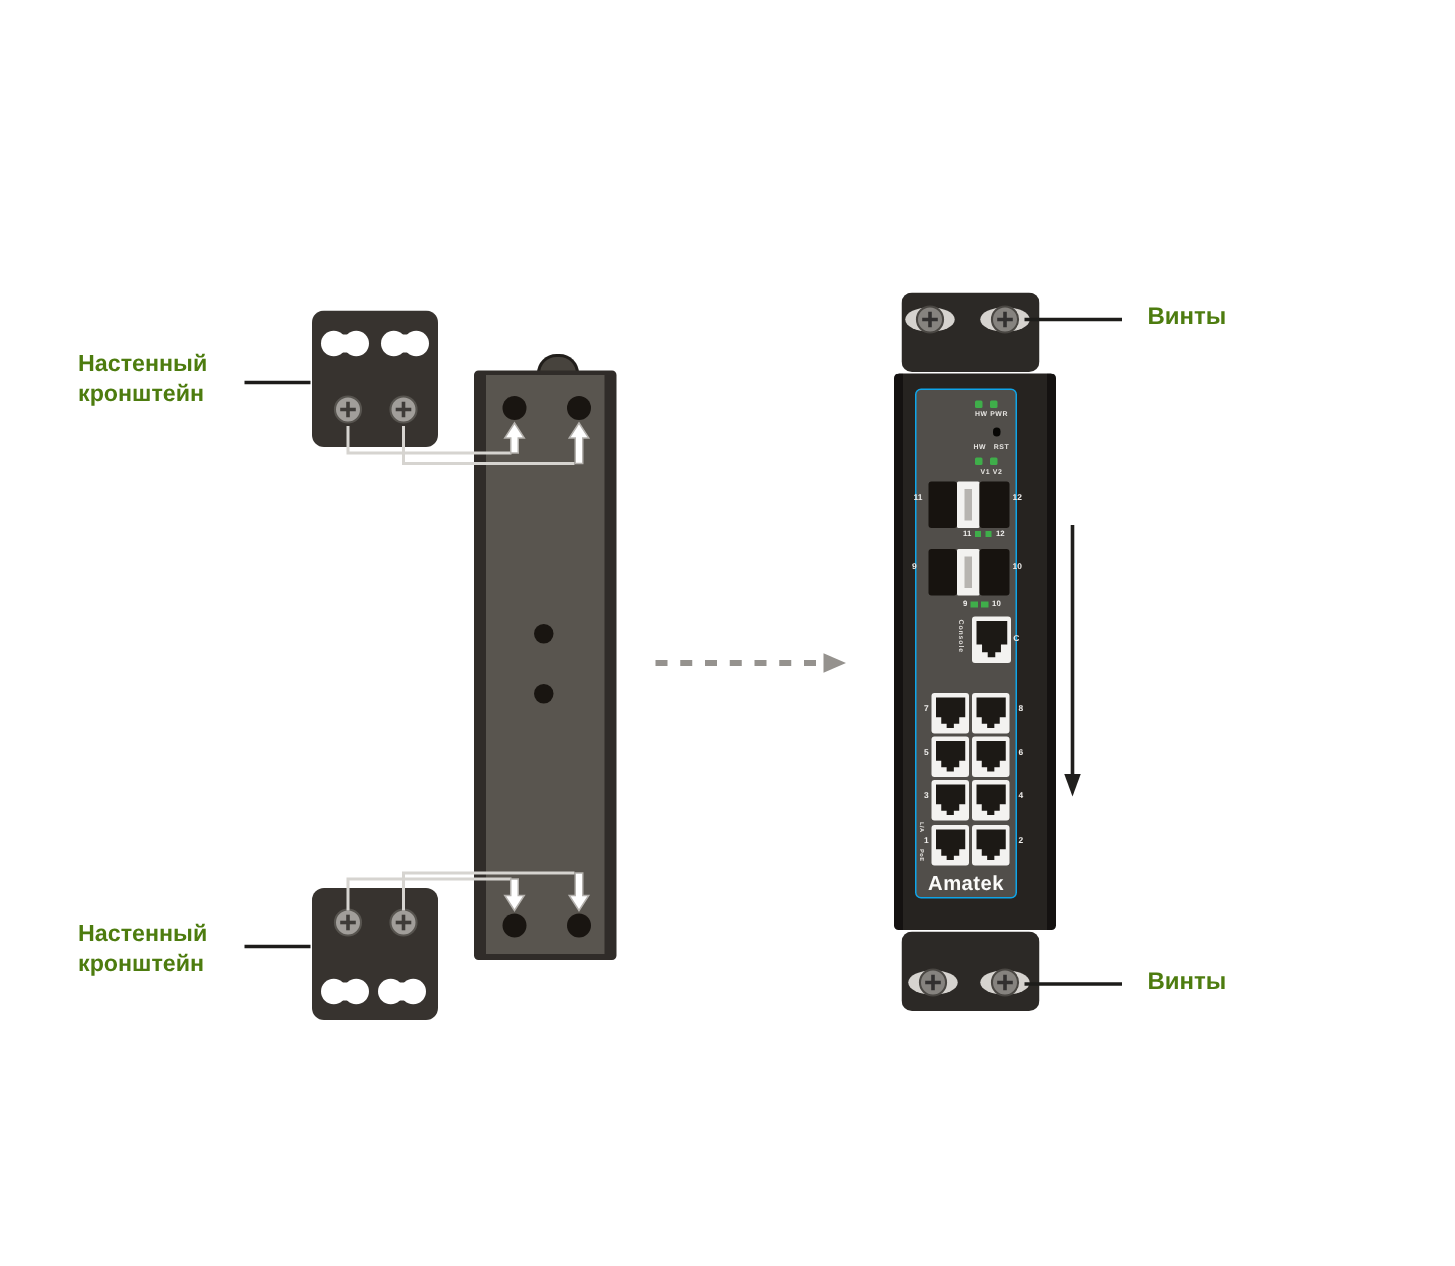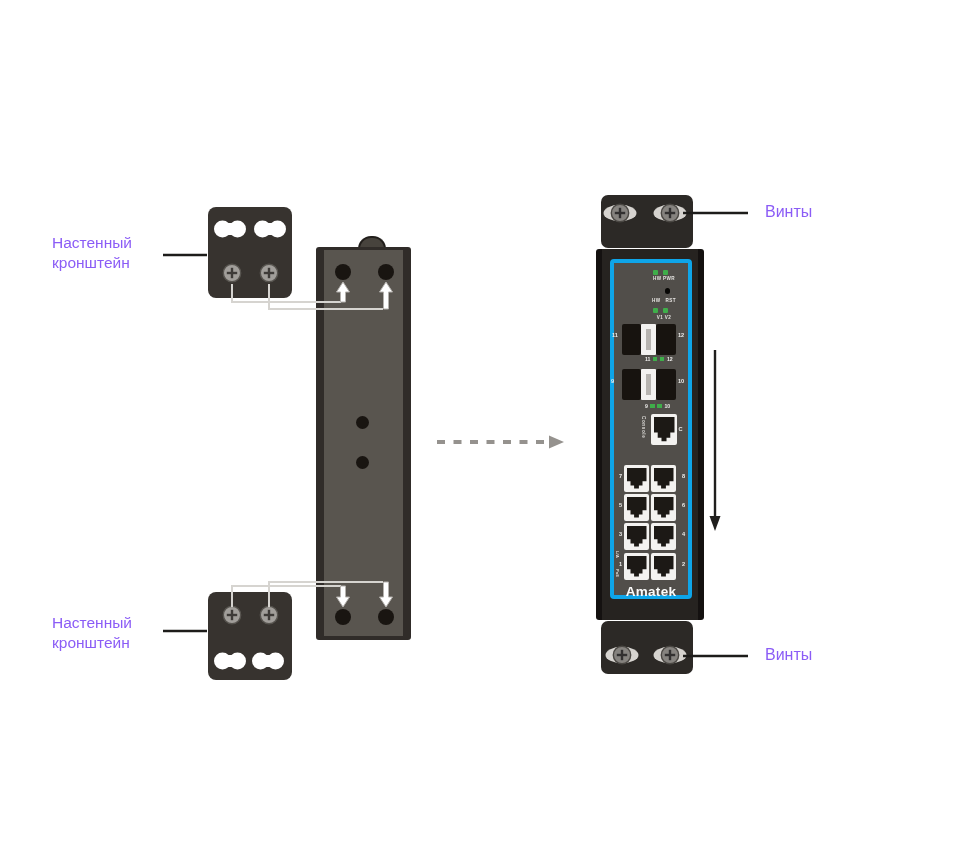--- a/index.html
+++ b/index.html
@@ -8,38 +8,38 @@
   svg.blk{position:absolute;}
   #overlay{position:absolute;left:0;top:0;pointer-events:none;z-index:60;}
   .ldr{stroke:var(--line-dark,#1d1c1a);stroke-width:2.4;}
   .conn{fill:none;stroke:var(--line-light,#d6d4d0);stroke-width:2;}
   .warrow{fill:#ffffff;stroke:#b4b1ad;stroke-width:1;}
   .dash{stroke:var(--arrow-gray,#95928e);stroke-width:4;stroke-dasharray:8 8.5;}
   .dashhead{fill:var(--arrow-gray,#95928e);}
   .vline{stroke:#201f1d;stroke-width:2.4;}
   .vhead{fill:#201f1d;}
 
-  .callout{position:absolute;color:#8b5cf6;font-weight:normal;}
+  .callout{position:absolute;color:#4d7c0f;font-weight:bold;}
   .cb{width:118px;font-size:15.5px;line-height:19.5px;}
   .cv{font-size:16px;}
 
   
   .knob{position:absolute;left:358px;top:236px;width:24px;height:12px;background:#47433d;
         border:2px solid #211e1b;border-bottom:none;border-radius:13px 13px 0 0;}
   .mid-body{position:absolute;left:316px;top:247px;width:95px;height:393px;box-sizing:border-box;
         background:var(--mid-face,#59554f);border:solid var(--mid-rail,#302c29);
         border-width:3px 8px 4px 8px;border-radius:3px;}
   .hole{position:absolute;border-radius:50%;background:#191511;}
 
   
   .rt-body{position:absolute;left:596px;top:249px;width:108px;height:371px;box-sizing:border-box;
         background:var(--body-dark,#262320);border-left:6px solid #141110;border-right:6px solid #141110;
         border-radius:3px;}
-  .face{position:absolute;left:610px;top:259px;width:82px;height:340px;background:var(--panel-gray,#514e4a);
-        border:4px solid #0ea5e9;border-radius:4px;box-sizing:border-box;z-index:5;}
+  .face{position:absolute;left:610px;top:259px;width:68px;height:340px;background:var(--panel-gray,#514e4a);
+        border:1px solid #0ea5e9;border-radius:4px;box-sizing:border-box;z-index:5;}
   .face *{position:absolute;}
   .led{width:5px;height:4.5px;background:var(--led-green,#3fae4a);border-radius:1px;}
   .ledpair{display:flex;gap:5px;left:39px;}
   .tinylbl{font-size:4.6px;font-weight:bold;color:#e6e4e1;letter-spacing:.4px;white-space:nowrap;}
   .rst-btn{left:50.5px;top:25px;width:5.5px;height:5.5px;background:#070604;border-radius:50%;}
   .rstrow{left:38px;top:34.5px;display:flex;gap:5px;}
   .sfp{left:8px;width:54px;height:31px;}
   .sfp .pL{left:0;top:0;width:19px;height:31px;background:#17130f;border-radius:2px;}
   .sfp .dv{left:19px;top:0;width:15px;height:31px;background:#f3f2f0;border-radius:1px;}
   .sfp .dv i{position:absolute;left:5px;top:5px;width:5px;height:21px;background:#b7b4b0;display:block;}

